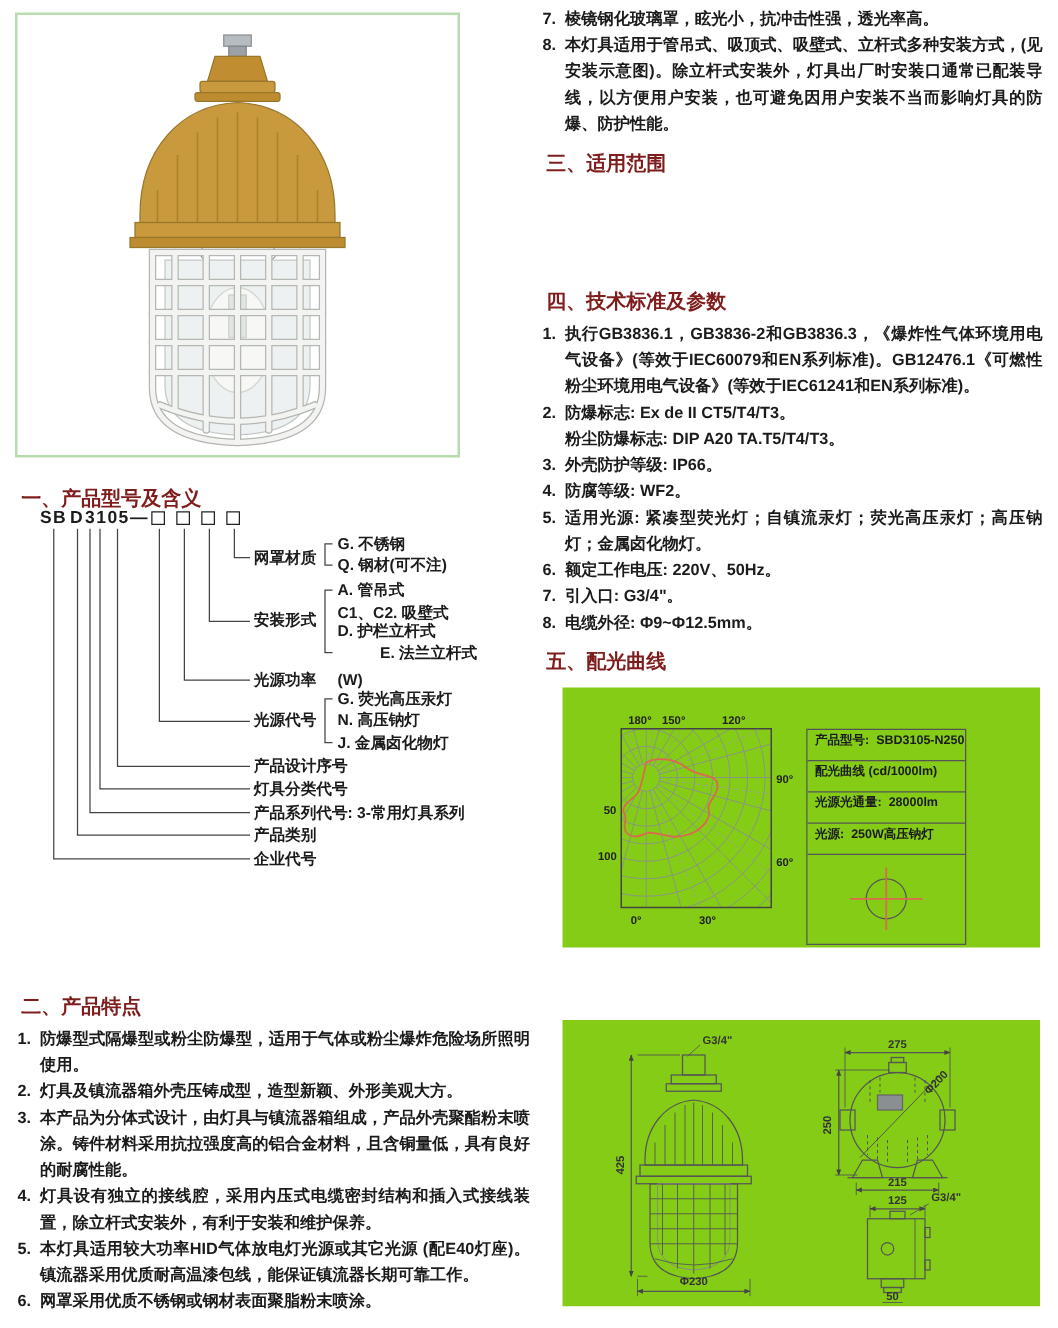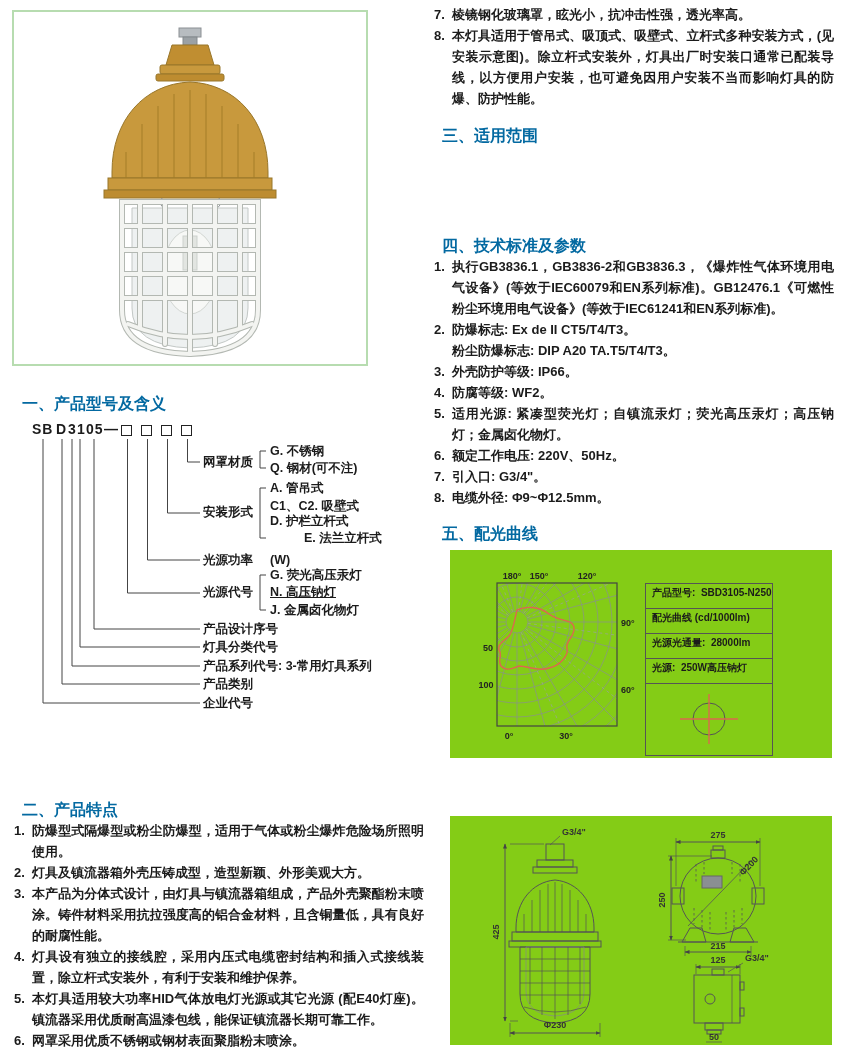--- a/index.html
+++ b/index.html
@@ -1,25 +1,25 @@
 <!DOCTYPE html>
 <html><head>
 <meta charset="utf-8">
 <style>
   html,body{margin:0;padding:0;background:#fff;}
   .page{position:relative;width:846px;height:1062px;background:#fff;overflow:hidden;
         font-family:"Liberation Sans","DejaVu Sans",sans-serif;color:#1b1b1b;}
-  .sec-title{position:absolute;margin:8px;font-size:16px;font-weight:bold;color:#0369a1;white-space:nowrap;}
+  .sec-title{position:absolute;margin:3px;font-size:16px;font-weight:bold;color:#7f1d1d;white-space:nowrap;}
   .txtblock{position:absolute;font-size:13px;line-height:21px;font-weight:600;text-align:justify;}
   .li{display:flex;}
   .li .num{flex:none;width:18px;font-weight:600;}
   .li .txt{flex:1;text-align:justify;}
   .photo-box{position:absolute;left:12px;top:10px;width:356px;height:356px;background:#fff;
              border:2px solid #b7dcb0;box-sizing:border-box;}
-  .model-diagram{position:absolute;left:24px;top:418px;width:400px;height:312px;text-align:right;}
+  .model-diagram{position:absolute;left:24px;top:402px;width:400px;height:312px;text-align:right;}
   .code-part{position:absolute;top:3px;font-size:14px;font-weight:bold;letter-spacing:1px;white-space:nowrap;}
   .code-box{position:absolute;top:7px;width:11px;height:11px;border:1.5px solid #222;box-sizing:border-box;background:#fff;}
   .md-label,.md-opt{position:absolute;font-size:12.5px;font-weight:600;white-space:nowrap;line-height:13px;}
   .diagram-lines,.abs-svg{position:absolute;left:0;top:0;}
   .graybox{position:absolute;background:#84cc16;}
   .legend{position:absolute;left:195px;top:33px;width:128px;border:1px solid #555;box-sizing:border-box;background:transparent;}
   .lg-row{height:17px;line-height:17px;border-bottom:1px solid #555;font-size:10px;font-weight:bold;
           padding:0 0 7px 6px;white-space:nowrap;overflow:hidden;}
   .lg-sym{height:71px;position:relative;}
   svg text{font-family:"Liberation Sans","DejaVu Sans",sans-serif;}
@@ -108,21 +108,21 @@
     <div class="md-opt" style="left:246px;top:64px;">A. 管吊式</div>
     <div class="md-opt" style="left:246px;top:82px;">C1、C2. 吸壁式</div>
     <div class="md-opt" style="left:246px;top:97px;">D. 护栏立杆式</div>
     <div class="md-opt" style="left:246px;top:114px;padding-left:34px;">E. 法兰立杆式</div>
 
     <div class="md-label" style="left:179px;top:136px;">光源功率</div>
     <div class="md-opt" style="left:246px;top:136px;">(W)</div>
 
     <div class="md-label" style="left:179px;top:168px;">光源代号</div>
     <div class="md-opt" style="left:246px;top:151px;">G. 荧光高压汞灯</div>
-    <div class="md-opt" style="left:246px;top:168px;text-decoration:underline;">N. 高压钠灯</div>
+    <div class="md-opt" style="left:246px;top:168px;">N. 高压钠灯</div>
     <div class="md-opt" style="left:246px;top:186px;">J. 金属卤化物灯</div>
 
     <div class="md-label" style="left:179px;top:205px;">产品设计序号</div>
     <div class="md-label" style="left:179px;top:223px;">灯具分类代号</div>
     <div class="md-label" style="left:179px;top:242px;">产品系列代号: 3-常用灯具系列</div>
     <div class="md-label" style="left:179px;top:260px;">产品类别</div>
     <div class="md-label" style="left:179px;top:279px;">企业代号</div>
   </div>
 
   <h2 class="sec-title" style="left:14px;top:792px;">二、产品特点</h2>

